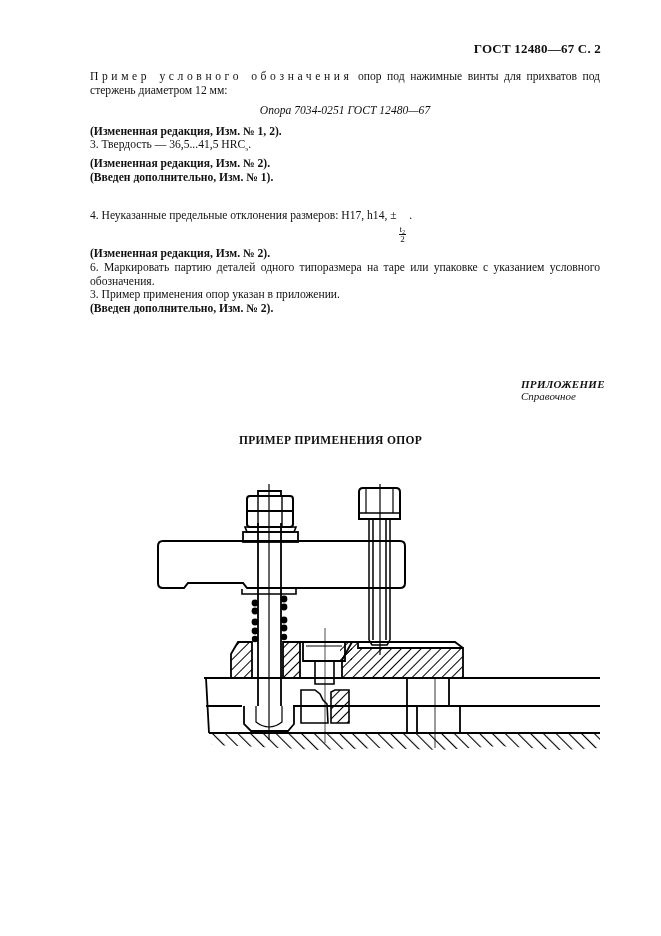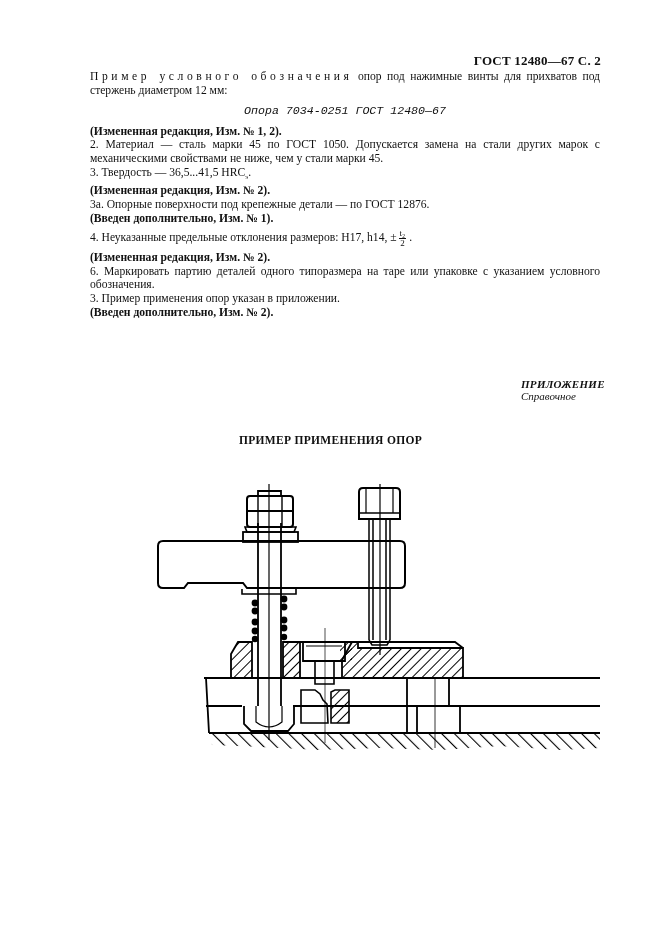--- a/index.html
+++ b/index.html
@@ -1,49 +1,47 @@
 <!DOCTYPE html>
 <html><head>
 <meta charset="utf-8">
 <style>
   html, body { margin: 0; padding: 0; background: #ffffff; }
   body { width: 661px; height: 936px; position: relative; overflow: hidden;
          font-family: "Liberation Serif", "DejaVu Serif", serif; color: #111; }
-  .header { position: absolute; top: 53px; right: 60px; font-weight: bold; font-size: 13px; letter-spacing: 0.2px; }
+  .header { position: absolute; top: 41px; right: 60px; font-weight: bold; font-size: 13px; letter-spacing: 0.2px; }
   .text-block { position: absolute; left: 90px; width: 510px; font-size: 11.6px; line-height: 13.6px; }
   .p { margin: 0; text-align: justify; }
   .spaced { letter-spacing: 3.6px; }
   .bold { font-weight: bold; }
   .italic { font-style: italic; }
   .center { text-align: center; }
   .frac { display: inline-block; vertical-align: middle; text-align: center; font-size: 9px; line-height: 9px; margin-left: 2px; }
-  .frac .num { display: block; border-bottom: 1px solid #111; padding: 0 1px; }
+  .frac .num { display: block; border-bottom: 1px solid #111; padding: 0 1px; margin-top: 37px; }
   .frac .den { display: block; }
   .appendix { position: absolute; top: 378px; left: 521px; font-style: italic; font-size: 11px; line-height: 12px; }
   .appendix .t1 { font-weight: bold; letter-spacing: 0.3px; text-align: right; }
   .section-title { position: absolute; top: 434px; left: 0; width: 661px; text-align: center; font-weight: bold; font-size: 11.5px; letter-spacing: 0.3px; }
   .drawing { position: absolute; left: 0; top: 0; }
 </style>
 </head>
 <body>
 
 <div class="header">ГОСТ 12480—67 С. 2</div>
 
 <div class="text-block" style="top:70px;">
   <p class="p" style="text-indent:0;">
     <span class="spaced">Пример условного обозначения</span><span> опор под нажимные винты для прихватов под стержень диаметром 12 мм:</span>
   </p>
-  <p class="p italic center" style="margin-top:7px;margin-bottom:7px;font-family:Liberation Mono, monospace;">Опора 7034-0251 ГОСТ 12480—67</p>
+  <p class="p italic center" style="margin-top:7px;margin-bottom:7px;">Опора 7034-0251 ГОСТ 12480—67</p>
   <p class="p bold">(Измененная редакция, Изм. № 1, 2).</p>
-  <p class="p">2. Материал — сталь марки 45 по ГОСТ 1050. Допускается замена на стали других марок с механическими свойствами не ниже, чем у стали марки 45.</p>
   <p class="p">
     <span>3. Твердость — 36,5...41,5 HRC</span><sub style="font-size:7px;">э</sub><span>.</span>
   </p>
   <p class="p bold">(Измененная редакция, Изм. № 2).</p>
-  <p class="p">3а. Опорные поверхности под крепежные детали — по ГОСТ 12876.</p>
   <p class="p bold">(Введен дополнительно, Изм. № 1).</p>
   <p class="p" style="margin-top:4px;margin-bottom:3px;">
     <span>4. Неуказанные предельные отклонения размеров: Н17, h14, ±</span><span class="frac"><span class="num">t₂</span><span class="den">2</span></span><span> .</span>
   </p>
   <p class="p bold">(Измененная редакция, Изм. № 2).</p>
   <p class="p">6. Маркировать партию деталей одного типоразмера на таре или упаковке с указанием условного обозначения.</p>
   <p class="p">3. Пример применения опор указан в приложении.</p>
   <p class="p bold">(Введен дополнительно, Изм. № 2).</p>
 </div>
 

